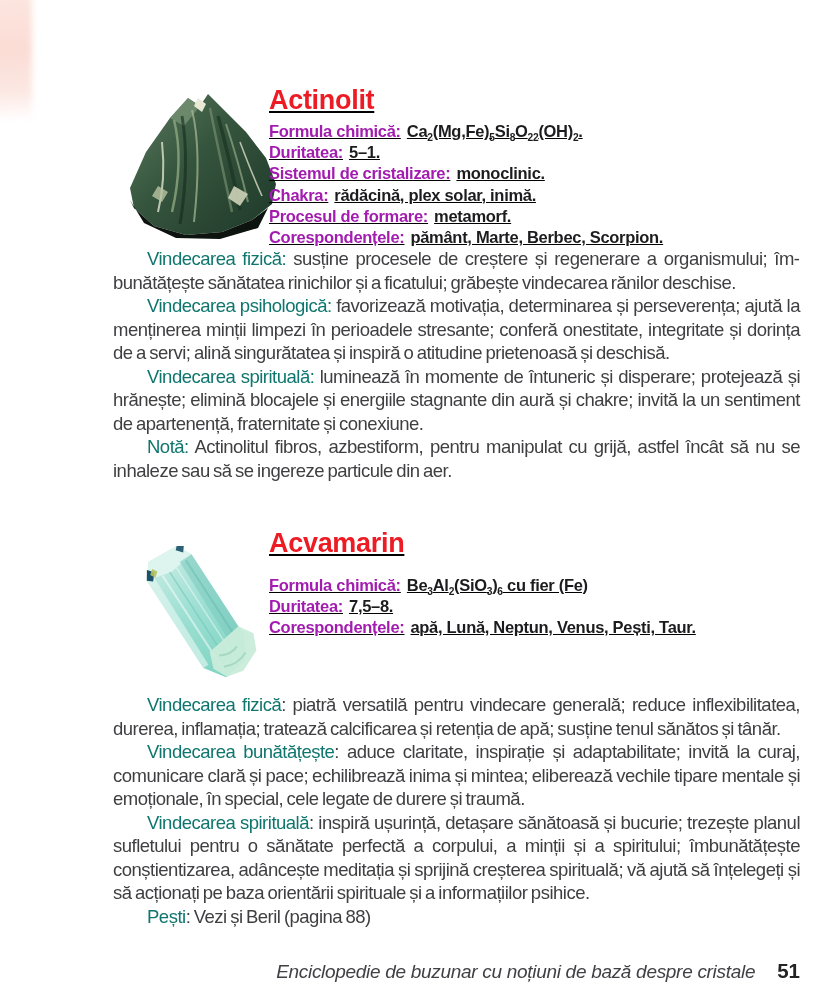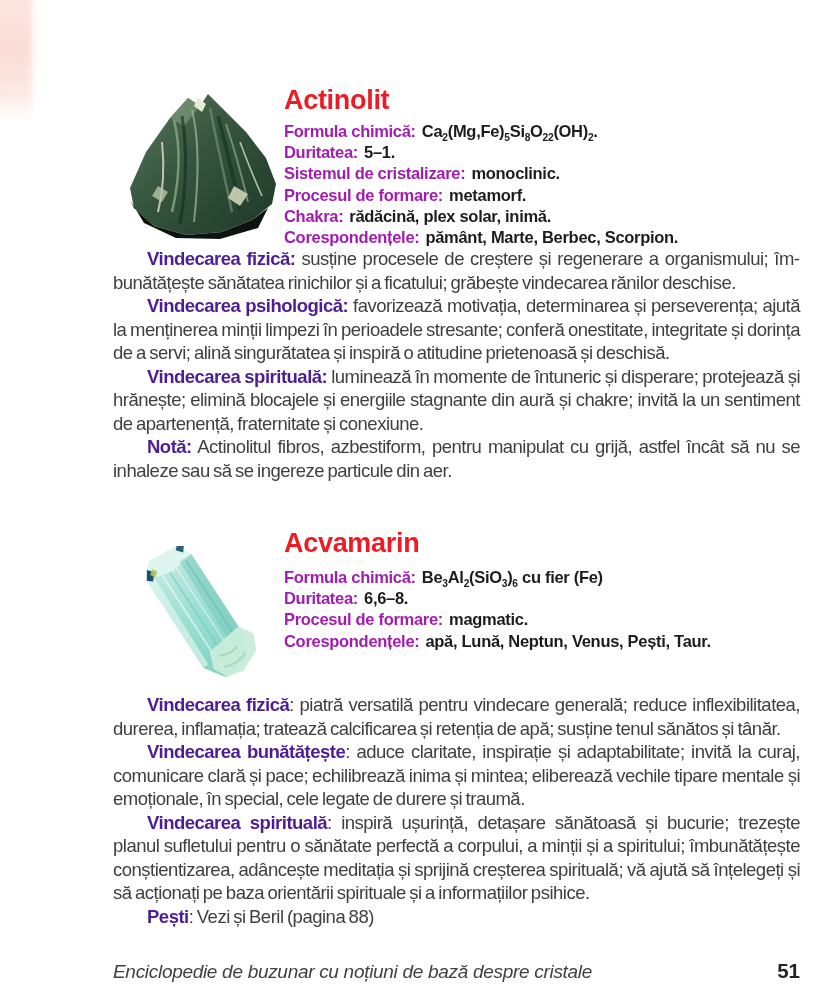--- a/index.html
+++ b/index.html
@@ -10,52 +10,52 @@
   
   .pink-strip {
     position:absolute; left:-8px; top:-8px; width:40px; height:128px;
     background:linear-gradient(178deg,#fde7e1 0%,#fbdcd5 45%,#fce8e3 78%,rgba(255,255,255,0) 100%);
     filter:blur(3px);
   }
   .mineral-image { position:absolute; }
   #image1 { left:114px; top:90px; }
   #image2 { left:132px; top:536px; }
 
-  .entry-header { position:absolute; left:284px; }
+  .entry-header { position:absolute; left:269px;text-decoration:underline; }
   #header1 { top:84px; }
   #header2 { top:527px; }
   .entry-title {
     font-size:27px; font-weight:bold; color:#ed1c24;
     line-height:32px; margin:0 0 5px 0; letter-spacing:-0.3px;
   }
-  #header2 .entry-title { margin-bottom:8px; }
+  #header2 .entry-title { margin-bottom:16px; }
   .info-line {
     font-size:16.5px; font-weight:bold; line-height:21.2px;
     color:#1c1c1e; letter-spacing:-0.3px; white-space:nowrap;
   }
   .info-label { color:#a21caf; margin-right:6px; }
   .info-value sub, .info-value { font-weight:bold; }
   sub { font-size:0.62em; line-height:0; }
 
   .body-block {
     position:absolute; left:113px; width:687px;
     color:#3f3e41; font-size:18.5px; line-height:23.5px;
     text-align:justify; letter-spacing:-0.5px; word-spacing:-1.2px;
   }
   #body1 { top:247px; }
   #body2 { top:693px; }
   .body-block p { margin:0; text-indent:34px; hyphens:manual; -webkit-hyphens:manual; }
-  .lead { color:#4c1d95; font-weight:bold; }
+  .lead { color:#0f766e; font-weight:normal; }
 
   .footer {
     position:absolute; top:959px; left:113px; width:687px;
-    display:flex; justify-content:space-between; align-items:baseline; 
+    display:flex; justify-content:flex-end; align-items:baseline; gap:22px;
   }
   .footer-text { font-style:italic; font-size:19px; color:#414045; letter-spacing:-0.3px; }
-  .page-number { font-weight:bold; font-size:20.5px; color:#232323;margin-left:32px; }
+  .page-number { font-weight:bold; font-size:20.5px; color:#232323; }
 </style>
 </head>
 <body>
 
 <div class="page">
 
   <div class="pink-strip"></div>
 
   <svg id="image1" class="mineral-image" width="172" height="152" viewBox="0 0 172 152">
     <defs>
@@ -80,22 +80,22 @@
     <path d="M120,96 L134,104 L126,116 L114,108 Z" fill="#cdd3b8" opacity="0.9"></path>
     <path d="M44,96 L54,102 L48,112 L38,106 Z" fill="#b9c4a4" opacity="0.8"></path>
   </svg>
 
   <div class="entry-header" id="header1">
     <div class="entry-title">Actinolit</div>
     <div>
       <div class="info-line"><span class="info-label">Formula chimică:</span><span class="info-value"><span>Ca</span><sub>2</sub><span>(Mg,Fe)</span><sub>5</sub><span>Si</span><sub>8</sub><span>O</span><sub>22</sub><span>(OH)</span><sub>2</sub><span>.</span></span></div>
       <div class="info-line"><span class="info-label">Duritatea:</span><span class="info-value">5–1.</span></div>
       <div class="info-line"><span class="info-label">Sistemul de cristalizare:</span><span class="info-value">monoclinic.</span></div>
+      <div class="info-line"><span class="info-label">Chakra:</span><span class="info-value">rădăcină, plex solar, inimă.</span></div>
       <div class="info-line"><span class="info-label">Procesul de formare:</span><span class="info-value">metamorf.</span></div>
-      <div class="info-line"><span class="info-label">Chakra:</span><span class="info-value">rădăcină, plex solar, inimă.</span></div>
       <div class="info-line"><span class="info-label">Corespondențele:</span><span class="info-value">pământ, Marte, Berbec, Scorpion.</span></div>
     </div>
   </div>
 
   <div class="body-block" id="body1">
     <p><span class="lead">Vindecarea fizică:</span><span> susține procesele de creștere și regenerare a organismului; îm­bunătățește sănătatea rinichilor și a ficatului; grăbește vindecarea rănilor deschise.</span></p>
     <p><span class="lead">Vindecarea psihologică:</span><span> favorizează motivația, determinarea și perse­verența; ajută la menținerea minții limpezi în perioadele stresante; conferă onestitate, integritate și dorința de a servi; alină singurătatea și inspiră o atitudine prietenoasă și deschisă.</span></p>
     <p><span class="lead">Vindecarea spirituală:</span><span> luminează în momente de întuneric și disperare; protejează și hrănește; elimină blocajele și energiile stagnante din aură și chakre; invită la un sentiment de apartenență, fraternitate și conexiune.</span></p>
     <p><span class="lead">Notă:</span><span> Actinolitul fibros, azbestiform, pentru manipulat cu grijă, astfel încât să nu se inhaleze sau să se ingereze particule din aer.</span></p>
   </div>
@@ -122,22 +122,21 @@
       <polygon points="46,19 51,15 54,20 49,24" fill="#b5c464" opacity="0.9"></polygon>
       <polygon points="54,116 92,110 101,124 94,140 72,150 55,146 48,132" fill="#c9ecda" opacity="0.95"></polygon>
       <path d="M60,124 Q70,130 80,126 M58,136 Q70,142 84,136" stroke="#9fd4bc" stroke-width="2" fill="none" opacity="0.8"></path>
     </g>
   </svg>
 
   <div class="entry-header" id="header2">
     <div class="entry-title">Acvamarin</div>
     <div>
       <div class="info-line"><span class="info-label">Formula chimică:</span><span class="info-value"><span>Be</span><sub>3</sub><span>Al</span><sub>2</sub><span>(SiO</span><sub>3</sub><span>)</span><sub>6</sub><span> cu fier (Fe)</span></span></div>
-      <div class="info-line"><span class="info-label">Duritatea:</span><span class="info-value">6,6–8.</span></div>
-      <div class="info-line"><span class="info-label">Procesul de formare:</span><span class="info-value">magmatic.</span></div>
+      <div class="info-line"><span class="info-label">Duritatea:</span><span class="info-value">7,5–8.</span></div>
       <div class="info-line"><span class="info-label">Corespondențele:</span><span class="info-value">apă, Lună, Neptun, Venus, Pești, Taur.</span></div>
     </div>
   </div>
 
   <div class="body-block" id="body2">
     <p><span class="lead">Vindecarea fizică</span><span>: piatră versatilă pentru vindecare generală; reduce inflexibi­litatea, durerea, inflamația; tratează calcificarea și retenția de apă; susține tenul sănătos și tânăr.</span></p>
     <p><span class="lead">Vindecarea bunătățește</span><span>: aduce claritate, inspirație și adaptabilitate; invită la curaj, comunicare clară și pace; echilibrează inima și mintea; eliberează vechile tipare mentale și emoționale, în special, cele legate de durere și traumă.</span></p>
     <p><span class="lead">Vindecarea spirituală</span><span>: inspiră ușurință, detașare sănătoasă și bucurie; trezește planul sufletului pentru o sănătate perfectă a corpului, a minții și a spiritului; îmbună­tățește conștientizarea, adâncește meditația și sprijină creșterea spirituală; vă ajută să înțelegeți și să acționați pe baza orientării spirituale și a informațiilor psihice.</span></p>
     <p><span class="lead">Pești</span><span>: Vezi și Beril (pagina 88)</span></p>
   </div>

